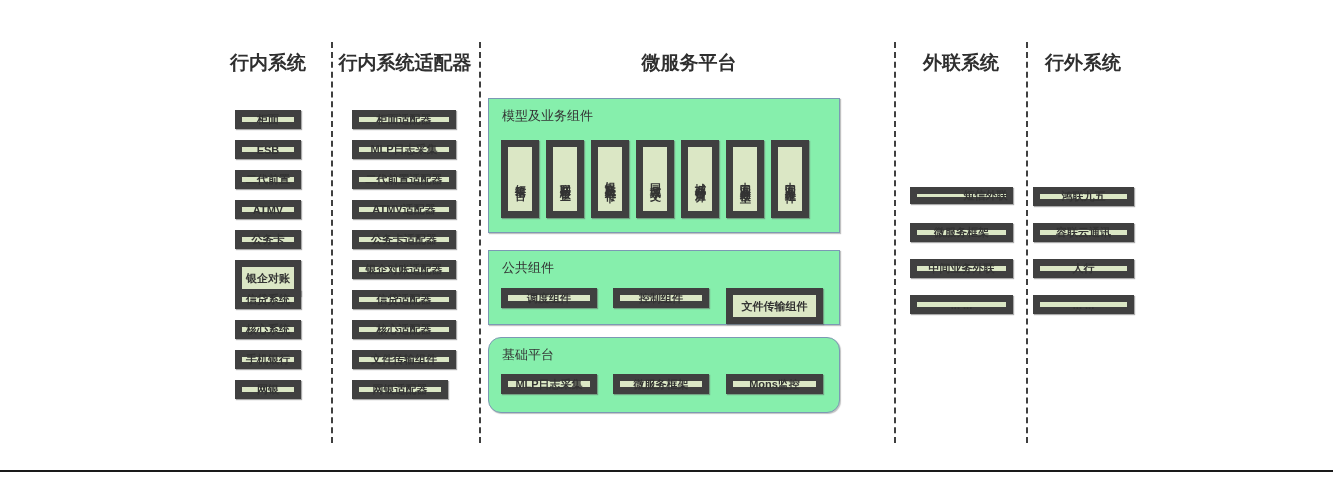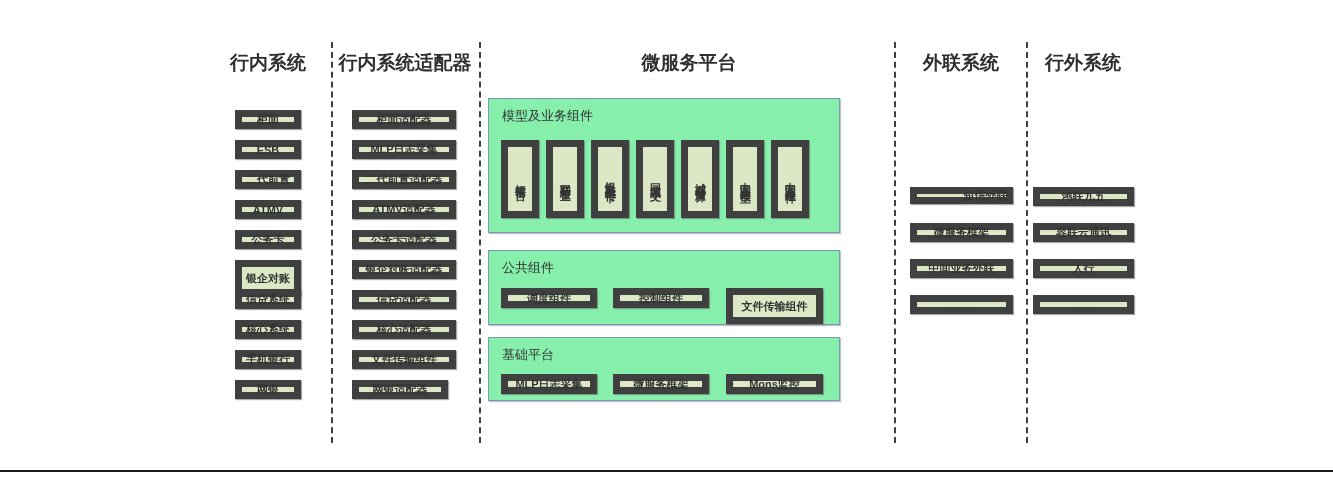--- a/index.html
+++ b/index.html
@@ -123,21 +123,21 @@
     <div class="gbox vbox" style="left:282px; top:41px; width:38px; height:78px;">中间业务组件</div>
   </div>
 
   <div class="panel" style="top:250px; height:75px;">
     <div class="panel-title">公共组件</div>
     <div class="gbox" style="left:12px; top:37px; width:96px; height:20px;">调度组件</div>
     <div class="gbox" style="left:124px; top:37px; width:96px; height:20px;">控制组件</div>
     <div class="gbox" style="left:237px; top:37px; width:97px; height:36px;">文件传输组件</div>
   </div>
 
-  <div class="panel" style="top:337px; height:64px;">
+  <div class="panel" style="top:337px; height:76px;border-radius:13px;">
     <div class="panel-title">基础平台</div>
     <div class="gbox" style="left:12px; top:36px; width:96px; height:20px;">MLP日志采集</div>
     <div class="gbox" style="left:124px; top:36px; width:96px; height:20px;">微服务框架</div>
     <div class="gbox" style="left:237px; top:36px; width:97px; height:20px;">Mons监控</div>
   </div>
 
   <div class="gbox" style="left:910px; top:187px; width:103px; height:17px;padding-left:48px;">短信外联</div>
   <div class="gbox" style="left:910px; top:223px; width:103px; height:19px;">微服务框架</div>
   <div class="gbox" style="left:910px; top:259px; width:103px; height:19px;">中间业务外联</div>
   <div class="gbox" style="left:910px; top:295px; width:103px; height:19px;">... ...</div>

